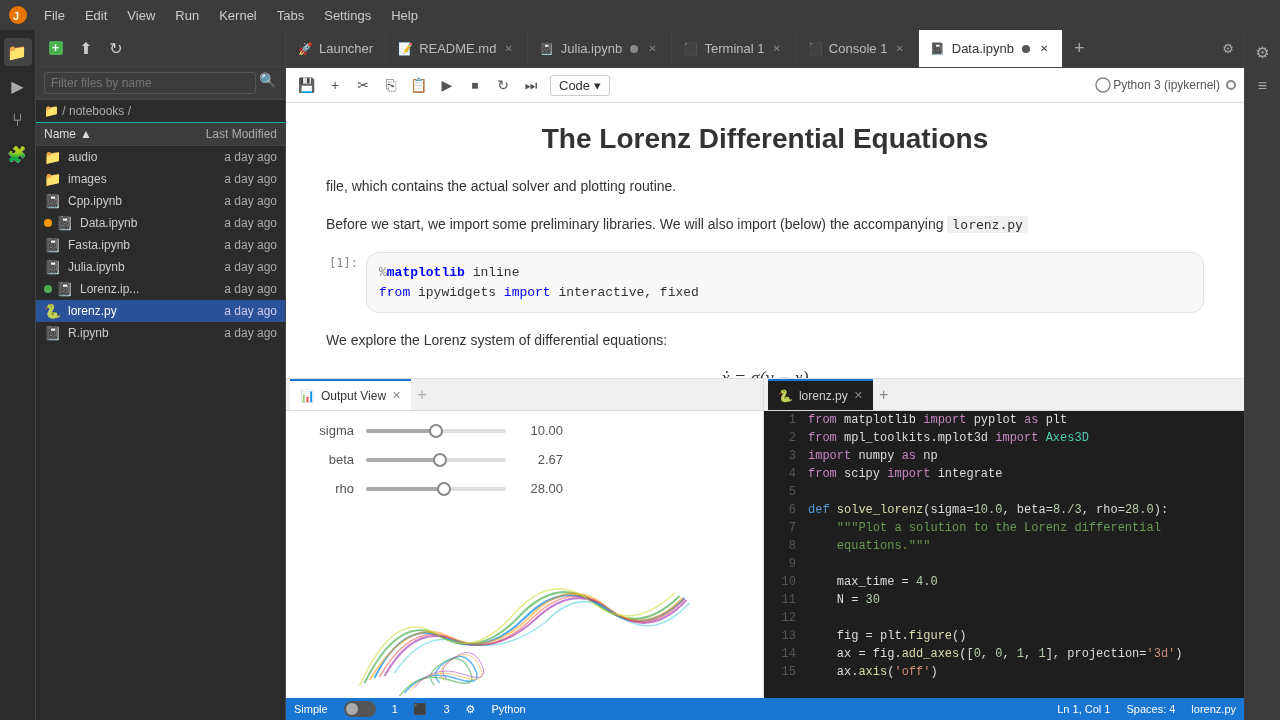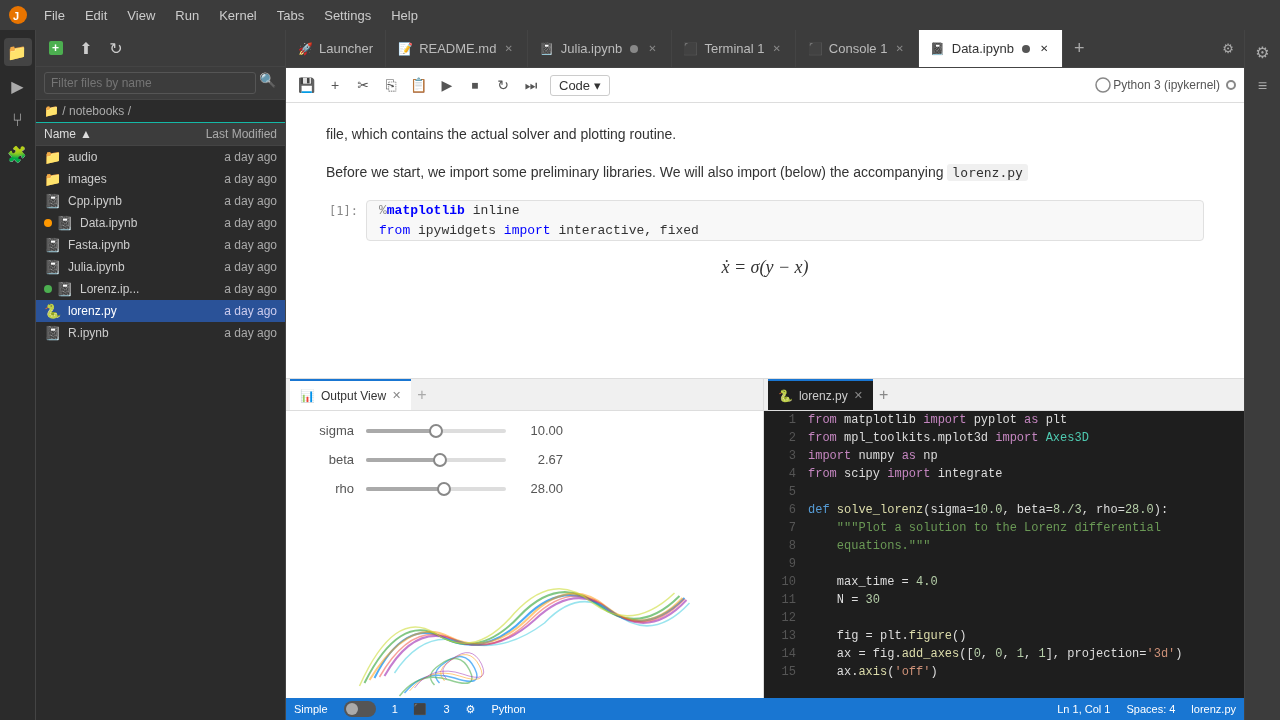--- a/index.html
+++ b/index.html
@@ -64,21 +64,21 @@
     .split-panel { flex: 1; display: flex; flex-direction: column; overflow: hidden; }
     .top-panel { flex: 1; background: #fff; overflow-y: auto; padding: 20px 40px; color: #333; }
     .bottom-panels { height: 320px; display: flex; flex-shrink: 0; border-top: 1px solid #ddd; }
 
     
     .nb-title { font-size: 28px; font-weight: bold; text-align: center; color: #333; margin-bottom: 20px; }
     .nb-text { font-size: 14px; line-height: 1.6; color: #333; margin-bottom: 16px; }
     .nb-code-inline { background: #f0f0f0; padding: 1px 5px; border-radius: 3px; font-family: monospace; font-size: 13px; }
     .cell-container { display: flex; align-items: flex-start; margin-bottom: 16px; }
     .cell-label { font-size: 12px; color: #888; width: 40px; text-align: right; padding-right: 8px; padding-top: 4px; flex-shrink: 0; font-family: monospace; }
-    .code-cell { background: #f8f8f8; border: 1px solid #e0e0e0; border-radius: 4px; padding: 0 12px; font-family: 'Courier New', monospace; font-size: 13px; line-height: 1.5; flex: 1; color: #333; }
+    .code-cell { background: #f8f8f8; border: 1px solid #e0e0e0; border-radius: 13px; padding: 10px 12px; font-family: 'Courier New', monospace; font-size: 13px; line-height: 1.5; flex: 1; color: #333; }
     .kw-blue { color: #0000ff; font-weight: bold; }
     .kw-import { color: #0000ff; }
     .nb-equation { text-align: center; font-size: 18px; color: #333; font-style: italic; margin: 16px 0; font-family: 'Times New Roman', serif; }
 
     
     .output-panel { flex: 1; background: #fff; display: flex; flex-direction: column; border-right: 1px solid #ddd; overflow: hidden; }
     .panel-tab-bar { display: flex; align-items: center; background: #f0f0f0; border-bottom: 1px solid #ddd; height: 32px; padding: 0 4px; gap: 4px; flex-shrink: 0; }
     .panel-tab { display: flex; align-items: center; gap: 6px; padding: 0 10px; height: 100%; font-size: 12px; cursor: pointer; color: #555; }
     .panel-tab.active { background: #fff; border-top: 2px solid #1976d2; color: #333; }
     .panel-tab-close { color: #888; cursor: pointer; font-size: 11px; }
@@ -290,34 +290,36 @@
             </svg>
           <span>Python 3 (ipykernel)</span>
         </div>
         <div class="kernel-circle"></div>
       </div>
     </div>
 
     <div class="split-panel">
 
       <div class="top-panel">
+        <div class="nb-title">The Lorenz Differential Equations</div>
         <div class="nb-text">file, which contains the actual solver and plotting routine.</div>
         <div class="nb-text">
           <span>Before we start, we import some preliminary libraries. We will also import (below) the accompanying</span>
           <span class="nb-code-inline">lorenz.py</span>
         </div>
 
         <div class="cell-container">
           <div class="cell-label">[1]:</div>
           <div class="code-cell">
             <div><span style="color:#888;">%</span><span class="kw-blue">matplotlib</span> inline</div>
             <div><span class="kw-import">from</span> ipywidgets <span class="kw-import">import</span> interactive, fixed</div>
           </div>
         </div>
 
+        <div class="nb-text">We explore the Lorenz system of differential equations:</div>
         <div class="nb-equation">
           ẋ = σ(y − x)
         </div>
       </div>
 
       <div class="bottom-panels">
 
         <div class="output-panel">
           <div class="panel-tab-bar">
             <div class="panel-tab active">

